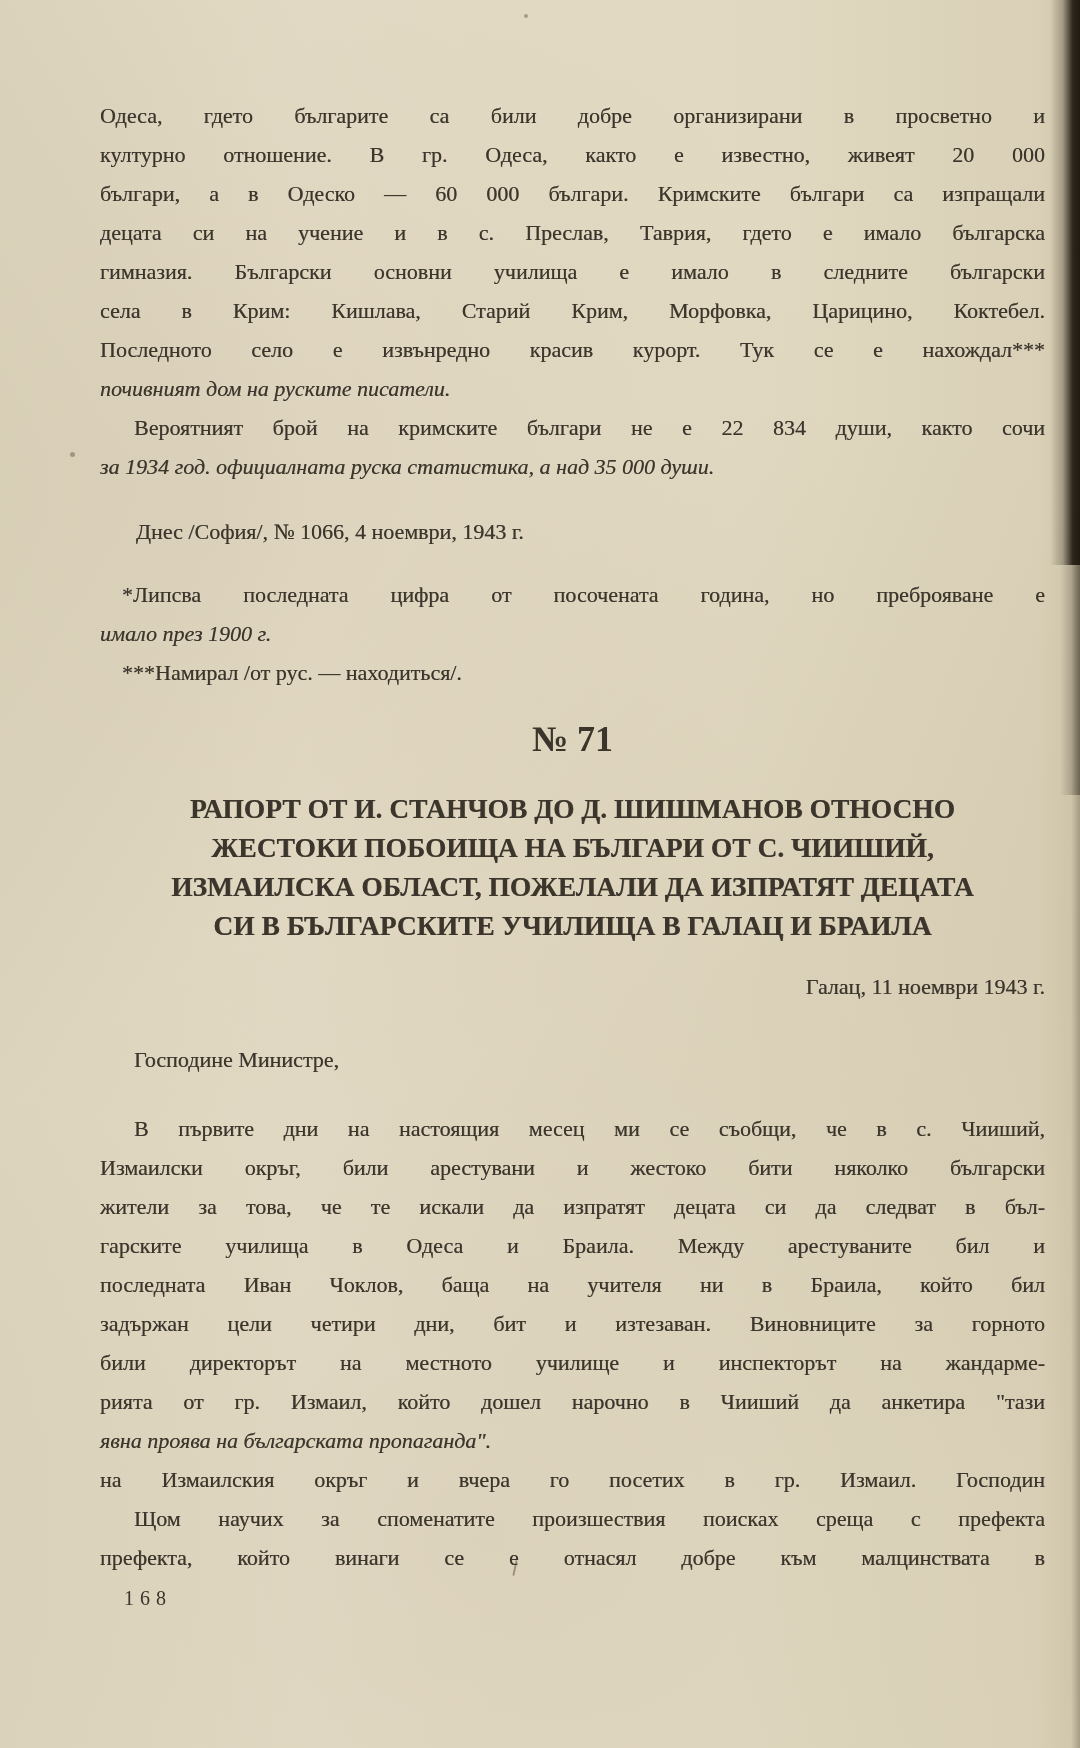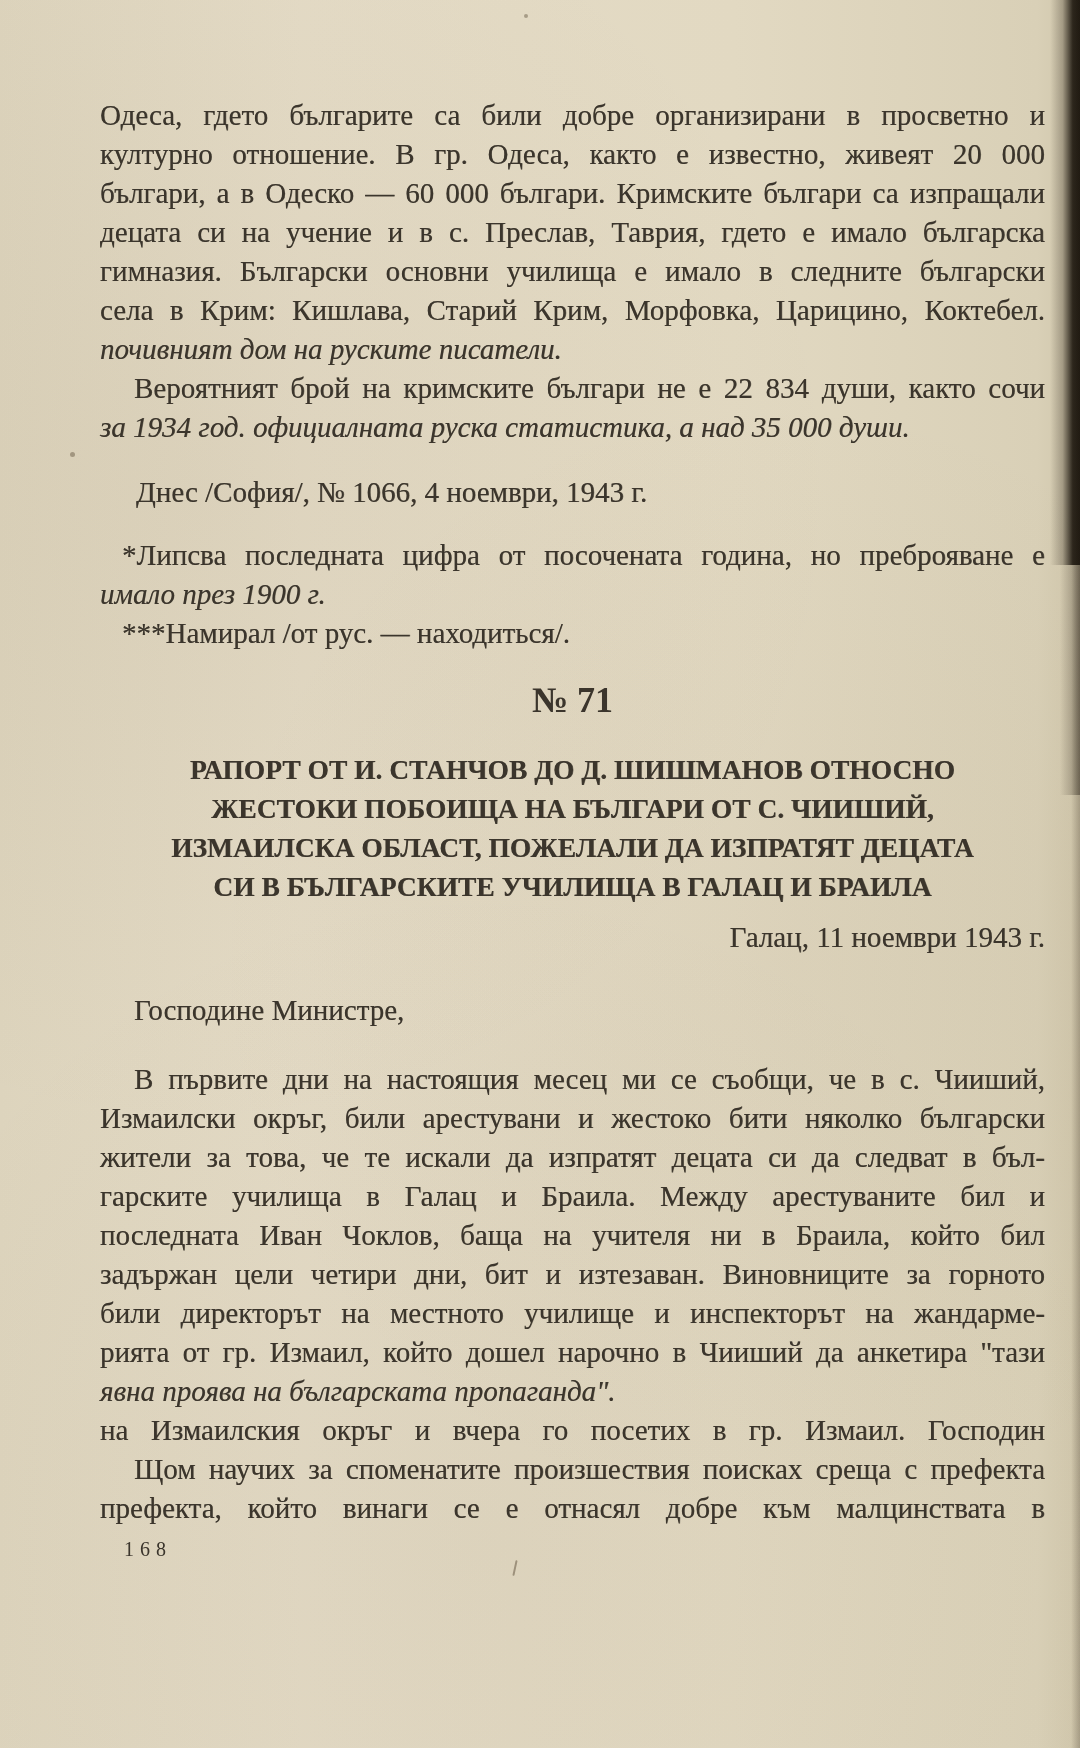--- a/index.html
+++ b/index.html
@@ -19,33 +19,33 @@
   .edge-top{position:absolute;right:0;top:0;width:30px;height:565px;
     background:linear-gradient(90deg, rgba(40,32,22,0) 0%, rgba(40,32,22,0.28) 42%, rgba(30,24,16,0.92) 76%, #17120c 100%);}
   .edge-mid{position:absolute;right:0;top:565px;width:20px;height:230px;
     background:linear-gradient(90deg, rgba(40,32,22,0) 0%, rgba(40,32,22,0.22) 60%, rgba(30,24,16,0.45) 100%);}
   .edge-full{position:absolute;right:0;top:0;width:9px;height:100%;
     background:linear-gradient(90deg, rgba(60,50,35,0) 0%, rgba(60,50,35,0.28) 100%);}
   .speck{position:absolute;background:rgba(80,65,45,0.4);border-radius:50%;}
   .scratch{position:absolute;width:2px;height:16px;background:rgba(80,65,45,0.45);transform:rotate(12deg);border-radius:1px;}
 
   .textcol{position:absolute;left:100px;top:96px;width:945px;}
-  .tl{font-size:29px;line-height:39px;
+  .tl{font-size:22px;line-height:39px;
       text-shadow:0.35px 0.35px 0 rgba(59,53,44,0.6);}
   .j{text-align:justify;text-align-last:justify;}
   .last{text-align:justify;text-align-last:left;font-style:italic;}
   .ind{padding-left:34px;}
   .ind-sm{padding-left:22px;}
 
   .src{margin-top:26px;padding-left:36px;}
   .fnotes{margin-top:24px;}
   .docnum{margin-top:28px;text-align:center;font-weight:bold;font-size:36px;line-height:39px;}
   .title{margin-top:30px;font-weight:bold;font-size:27.5px;}
   .title .tl{text-align:left;text-align-last:center;font-size:27.5px;}
-  .dateline{margin-top:12px;text-align:right;text-align-last:right;}
+  .dateline{margin-top:22px;text-align:right;text-align-last:right;}
   .salut{margin-top:34px;padding-left:34px;}
   .b-report{margin-top:30px;}
   .pagenum{margin-top:10px;font-size:20px;letter-spacing:6px;margin-left:24px;}
 </style>
 </head>
 <body>
 
 <div class="paper">
 
   <div class="edge-top"></div>
@@ -58,20 +58,21 @@
 
   <div class="textcol">
 
     <div>
       <div class="tl j">Одеса, гдето българите са били добре организирани в просветно и</div>
       <div class="tl j">културно отношение. В гр. Одеса, както е известно, живеят 20 000</div>
       <div class="tl j">българи, а в Одеско — 60 000 българи. Кримските българи са изпращали</div>
       <div class="tl j">децата си на учение и в с. Преслав, Таврия, гдето е имало българска</div>
       <div class="tl j">гимназия. Български основни училища е имало в следните български</div>
       <div class="tl j">села в Крим: Кишлава, Старий Крим, Морфовка, Царицино, Коктебел.</div>
+      <div class="tl j">Последното село е извънредно красив курорт. Тук се е нахождал***</div>
       <div class="tl last">почивният дом на руските писатели.</div>
     </div>
 
     <div>
       <div class="tl j ind">Вероятният брой на кримските българи не е 22 834 души, както сочи</div>
       <div class="tl last">за 1934 год. официалната руска статистика, а над 35 000 души.</div>
     </div>
 
     <div class="tl src">Днес /София/, № 1066, 4 ноември, 1943 г.</div>
 
@@ -91,21 +92,21 @@
     </div>
 
     <div class="tl dateline">Галац, 11 ноември 1943 г.</div>
 
     <div class="tl salut">Господине Министре,</div>
 
     <div class="b-report">
       <div class="tl j ind">В първите дни на настоящия месец ми се съобщи, че в с. Чииший,</div>
       <div class="tl j">Измаилски окръг, били арестувани и жестоко бити няколко български</div>
       <div class="tl j">жители за това, че те искали да изпратят децата си да следват в бъл-</div>
-      <div class="tl j">гарските училища в Галац и Браила. Между арестуваните бил и</div>
+      <div class="tl j">гарските училища в Одеса и Браила. Между арестуваните бил и</div>
       <div class="tl j">последната Иван Чоклов, баща на учителя ни в Браила, който бил</div>
       <div class="tl j">задържан цели четири дни, бит и изтезаван. Виновниците за горното</div>
       <div class="tl j">били директорът на местното училище и инспекторът на жандарме-</div>
       <div class="tl j">рията от гр. Измаил, който дошел нарочно в Чииший да анкетира "тази</div>
       <div class="tl last">явна проява на българската пропаганда".</div>
     </div>
 
     <div>
       <div class="tl j">на Измаилския окръг и вчера го посетих в гр. Измаил. Господин</div>
       <div class="tl j ind">Щом научих за споменатите произшествия поисках среща с префекта</div>

